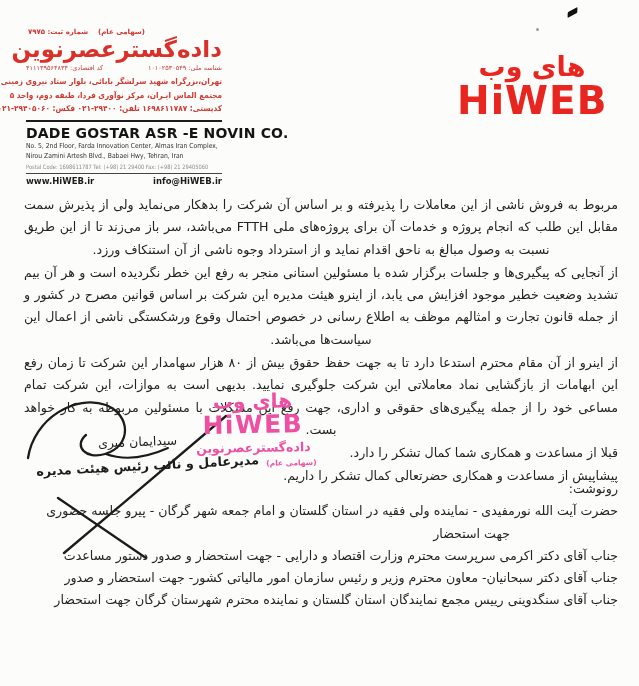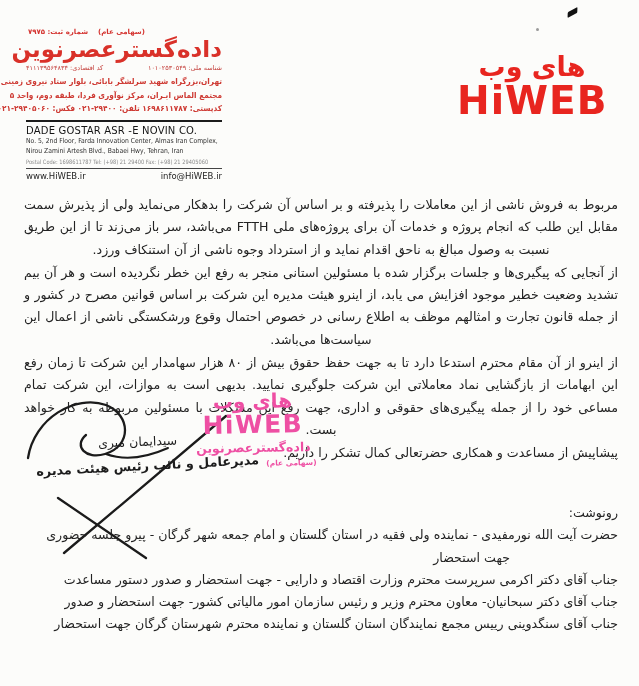--- a/index.html
+++ b/index.html
@@ -19,27 +19,27 @@
   .lh-title{direction:rtl;text-align:center;color:#d93129;font-size:23px;font-weight:bold;
     line-height:27px;letter-spacing:-1px;white-space:nowrap;}
   .lh-ids{display:flex;direction:rtl;justify-content:space-between;color:#c4403c;font-size:6.5px;
     margin-top:1px;white-space:nowrap;}
   .lh-addr{direction:rtl;text-align:right;color:#ce3a33;font-size:8px;font-weight:bold;
     line-height:13.5px;margin-top:3px;}
   .lh-addr div{white-space:nowrap;transform:scaleX(.92);transform-origin:right;}
   .lh-div-thick{border-top:2.2px solid #1c1c1c;margin:4px 0 3px 0;}
   .lh-div-thin{border-top:1px solid #444;margin:3px 0 2px 0;}
   .lh-en{direction:ltr;text-align:left;}
-  .lh-en-name{font-size:10px;font-weight:normal;color:#141414;white-space:nowrap;letter-spacing:.2px;}
+  .lh-en-name{font-size:14px;font-weight:bold;color:#141414;white-space:nowrap;letter-spacing:.2px;}
   .lh-en-addr{font-size:6.9px;color:#2e2e2e;line-height:10.5px;white-space:nowrap;
     transform:scaleX(.88);transform-origin:left;}
   .lh-en-postal{font-size:6px;color:#8a8a8a;white-space:nowrap;transform:scaleX(.85);
     transform-origin:left;margin-top:1px;}
   .lh-web{display:flex;justify-content:space-between;direction:ltr;font-size:8.5px;
-    font-weight:normal;color:#1d1d1d;margin-top:2px;}
+    font-weight:bold;color:#1d1d1d;margin-top:2px;}
   
   .logo{position:absolute;left:457px;top:52px;width:150px;text-align:center;color:#e8251f;}
   .logo-fa{direction:rtl;font-size:27px;font-weight:bold;letter-spacing:1px;line-height:30px;}
   .logo-en{font-size:39px;font-weight:bold;letter-spacing:1px;line-height:38px;}
   .artifact{position:absolute;left:567px;top:10px;width:11px;height:5px;background:#111;
     transform:rotate(-28deg) skewX(-30deg);border-radius:1px;}
   .artifact2{position:absolute;left:536px;top:28px;width:3px;height:3px;background:#9a9a9a;border-radius:50%;}
   
   .body-text{position:absolute;left:24px;top:166px;width:594px;direction:rtl;
     font-size:12.6px;line-height:22.3px;color:#232323;margin-top:28px;}
@@ -53,21 +53,21 @@
   .sig-title{position:absolute;left:18px;top:72px;direction:rtl;font-size:12.8px;font-weight:bold;
     color:#1d1d1d;transform:rotate(-3deg);white-space:nowrap;}
   .stamp{position:absolute;left:188px;top:390px;width:130px;text-align:center;color:#ee4fa3;
     transform:rotate(-1deg);}
   .stamp-fa{direction:rtl;font-size:20px;font-weight:bold;line-height:22px;letter-spacing:.5px;}
   .stamp-en{font-size:25px;font-weight:bold;letter-spacing:1.5px;line-height:26px;}
   .stamp-co{direction:rtl;font-size:12.5px;font-weight:bold;line-height:20px;letter-spacing:-.5px;}
   .stamp-type{direction:rtl;font-size:7.5px;font-weight:bold;text-align:right;padding-right:2px;line-height:12px;}
   
   .copies{position:absolute;left:24px;top:478px;width:594px;direction:rtl;font-size:12.6px;
-    line-height:22.3px;color:#232323;text-align:right;margin-top:24px;}
+    line-height:22.3px;color:#232323;text-align:right;}
   .copies .cont-indent{padding-right:108px;}
   .copies .cont-far{padding-right:428px;white-space:nowrap;}
 </style>
 </head>
 <body>
 
 <div class="page">
 
   <div class="artifact"></div>
   <div class="artifact2"></div>
@@ -103,20 +103,21 @@
 
   <div class="logo">
     <div class="logo-fa">های وب</div>
     <div class="logo-en">HiWEB</div>
   </div>
 
   <div class="body-text">
     <p>مربوط به فروش ناشی از این معاملات را پذیرفته و بر اساس آن شرکت را بدهکار می‌نماید ولی از پذیرش سمت مقابل این طلب که انجام پروژه و خدمات آن برای پروژه‌های ملی FTTH می‌باشد، سر باز می‌زند تا از این طریق نسبت به وصول مبالغ به ناحق اقدام نماید و از استرداد وجوه ناشی از آن استنکاف ورزد.</p>
     <p>از آنجایی که پیگیری‌ها و جلسات برگزار شده با مسئولین استانی منجر به رفع این خطر نگردیده است و هر آن بیم تشدید وضعیت خطیر موجود افزایش می یابد، از اینرو هیئت مدیره این شرکت بر اساس قوانین مصرح در کشور و از جمله قانون تجارت و امثالهم موظف به اطلاع رسانی در خصوص احتمال وقوع ورشکستگی ناشی از اعمال این سیاست‌ها می‌باشد.</p>
     <p>از اینرو از آن مقام محترم استدعا دارد تا به جهت حفظ حقوق بیش از ۸۰ هزار سهامدار این شرکت تا زمان رفع این ابهامات از بازگشایی نماد معاملاتی این شرکت جلوگیری نمایید. بدیهی است به موازات، این شرکت تمام مساعی خود را از جمله پیگیری‌های حقوقی و اداری، جهت رفع این مشکلات با مسئولین مربوطه به کار خواهد بست.</p>
+    <p class="thanks">قبلا از مساعدت و همکاری شما کمال تشکر را دارد.</p>
     <p class="thanks">پیشاپیش از مساعدت و همکاری حضرتعالی کمال تشکر را داریم.</p>
   </div>
 
   <div class="sig-zone">
     <svg class="sig-svg" width="250" height="170" viewBox="0 0 250 170">
       <path d="M10,68 C16,28 58,4 88,15 C113,25 114,56 87,64 C68,70 55,56 68,45" fill="none" stroke="#1b1b1b" stroke-width="2.3" stroke-linecap="round"></path>
       <path d="M208,26 C160,66 100,118 46,163" fill="none" stroke="#1b1b1b" stroke-width="2.3" stroke-linecap="round"></path>
       <path d="M40,108 L128,168" fill="none" stroke="#1b1b1b" stroke-width="2.3" stroke-linecap="round"></path>
       <path d="M88,64 C110,72 132,66 150,58" fill="none" stroke="#1b1b1b" stroke-width="2" stroke-linecap="round"></path>
     </svg>

